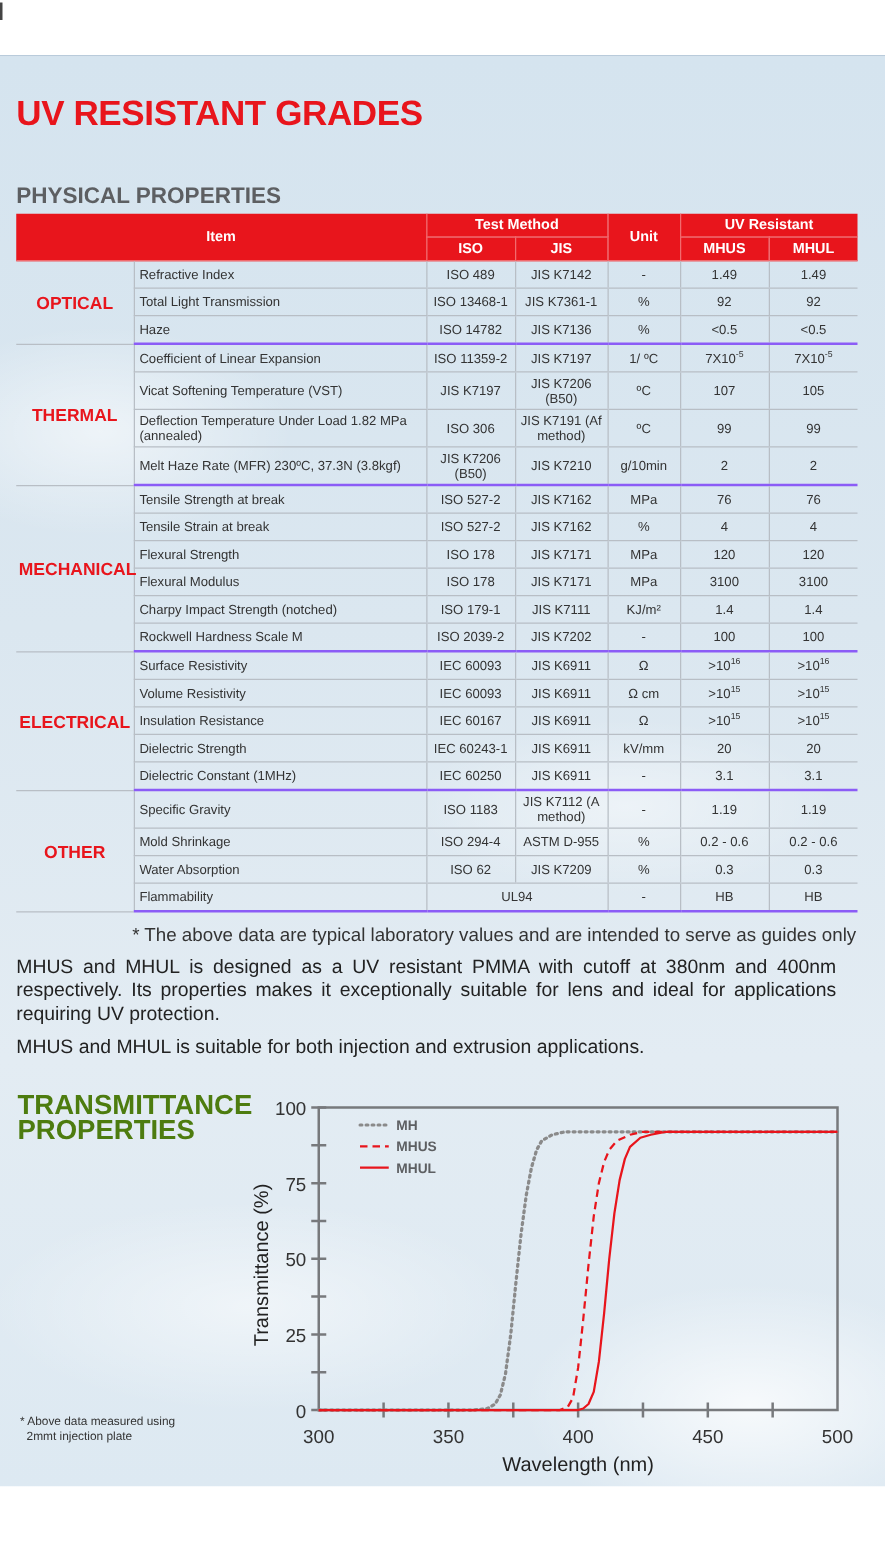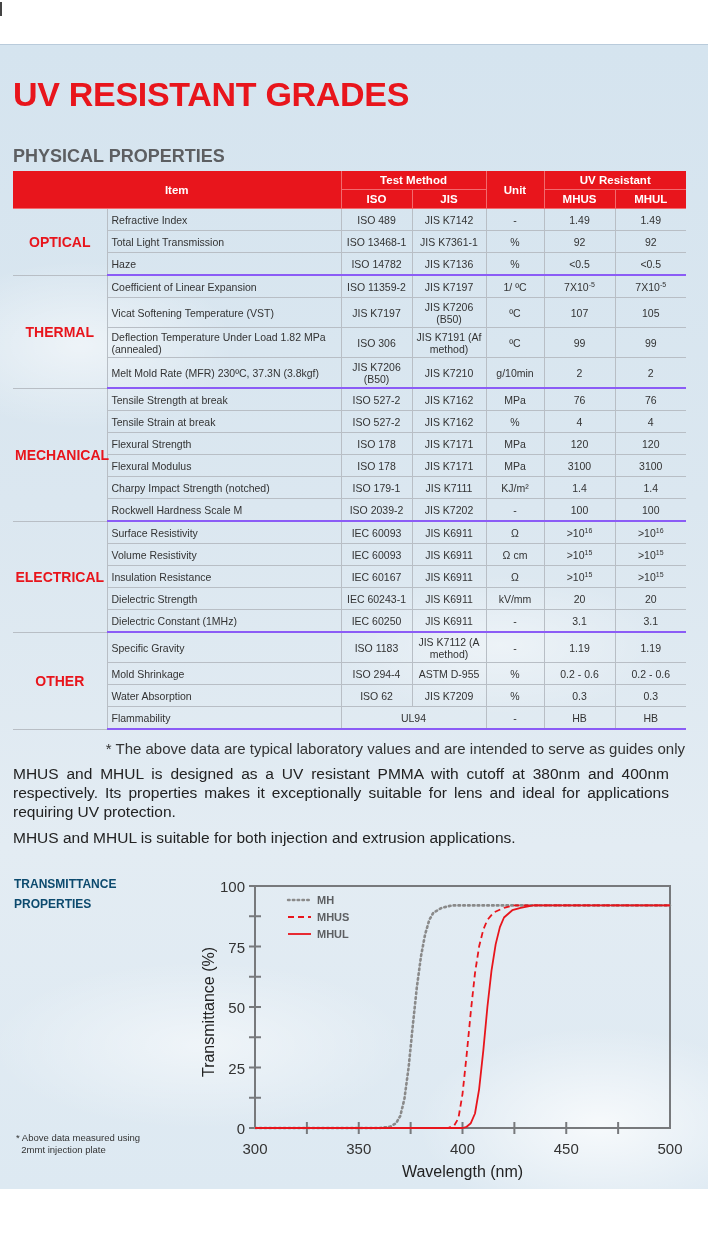--- a/index.html
+++ b/index.html
@@ -14,21 +14,21 @@
       radial-gradient(ellipse 220px 120px at 80px 300px, rgba(255,255,255,0.55), rgba(255,255,255,0) 70%),
       radial-gradient(ellipse 260px 140px at 600px 1080px, rgba(255,255,255,0.75), rgba(255,255,255,0) 70%),
       radial-gradient(ellipse 300px 120px at 200px 1000px, rgba(255,255,255,0.5), rgba(255,255,255,0) 70%),
       radial-gradient(ellipse 240px 100px at 500px 600px, rgba(255,255,255,0.45), rgba(255,255,255,0) 70%),
       linear-gradient(180deg, #d5e4ef 0%, #dbe7f0 40%, #e3ecf3 70%, #dde9f2 100%);
     border-top:1px solid #b9cbdb;
   }
   .topmark { position:absolute; left:0; top:2px; width:2px; height:14px; background:#444; }
   .main-title {
     position:absolute; left:13px; top:75px; margin:0;
-    font-size:34px; font-weight:bold; color:#e8151c; letter-spacing:-0.3px;
+    font-size:28px; font-weight:bold; color:#e8151c; letter-spacing:-0.3px;
   }
   .sub-title {
     position:absolute; left:13px; top:146px; margin:0;
     font-size:18px; color:#5d5f62;
   }
   .sub-title b { font-weight:bold; }
   table.props {
     position:absolute; left:13px; top:171px; width:673px;
     border-collapse:collapse; font-size:10.5px; color:#333;
     table-layout:fixed;
@@ -56,21 +56,21 @@
   }
   .para {
     position:absolute; left:13px; width:656px; margin:0;
     font-size:15.5px; color:#222; line-height:19px;
     text-align:justify;
   }
   .p1 { top:764px; }
   .p2 { top:828px; }
   .trans-title {
     position:absolute; left:14px; top:874px; margin:0;
-    font-size:12px; line-height:20px; color:#0c4a6e;
+    font-size:22px; line-height:20px; color:#4d7c0f;
   }
   .trans-title .t1 { font-weight:bold; display:block; }
   .trans-title .t2 { display:block; }
   .chart-note {
     position:absolute; left:16px; top:1132px; margin:0;
     font-size:9.5px; line-height:12px; color:#333;
   }
   svg.chart { position:absolute; left:190px; top:870px; }
   svg.chart text { font-family:"Liberation Sans", sans-serif; }
 </style>
@@ -152,21 +152,21 @@
       </tr>
       <tr class="tall">
         <td class="name"><span>Deflection Temperature Under Load 1.82 MPa (annealed)</span></td>
         <td><span>ISO 306</span></td>
         <td><span>JIS K7191 (Af method)</span></td>
         <td><span>ºC</span></td>
         <td><span>99</span></td>
         <td><span>99</span></td>
       </tr>
       <tr class="grp-end tall">
-        <td class="name"><span>Melt Mold Rate (MFR) 230ºC, 37.3N (3.8kgf)</span></td>
+        <td class="name"><span>Melt Haze Rate (MFR) 230ºC, 37.3N (3.8kgf)</span></td>
         <td><span>JIS K7206 (B50)</span></td>
         <td><span>JIS K7210</span></td>
         <td><span>g/10min</span></td>
         <td><span>2</span></td>
         <td><span>2</span></td>
       </tr>
       <tr>
         <td class="cat" rowspan="6">MECHANICAL</td>
         <td class="name"><span>Tensile Strength at break</span></td>
         <td><span>ISO 527-2</span></td>

